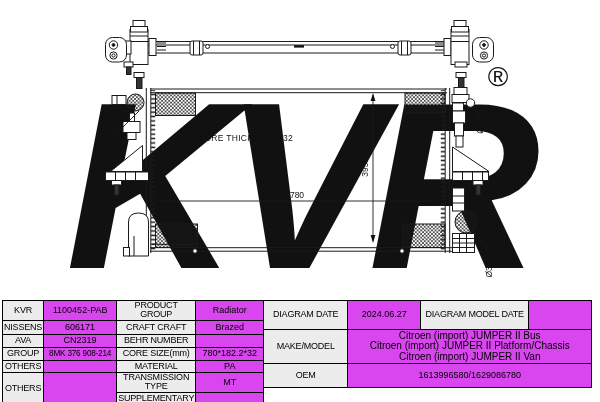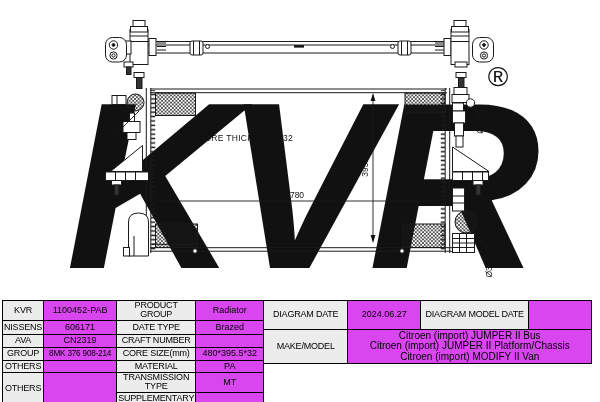--- a/index.html
+++ b/index.html
@@ -198,34 +198,34 @@
       <tbody>
           <tr style="height:15px">
         <td class="lbl">KVR</td>
         <td class="val">1100452-PAB</td>
         <td class="lbl">PRODUCT GROUP</td>
         <td class="val">Radiator</td>
       </tr>
       <tr style="height:14px">
         <td class="lbl">NISSENS</td>
         <td class="val">606171</td>
-        <td class="lbl">DATE TYPE</td>
+        <td class="lbl">CRAFT CRAFT</td>
         <td class="val">Brazed</td>
       </tr>
       <tr style="height:13px">
         <td class="lbl">AVA</td>
         <td class="val">CN2319</td>
-        <td class="lbl">CRAFT NUMBER</td>
+        <td class="lbl">BEHR NUMBER</td>
         <td class="val"></td>
       </tr>
       <tr style="height:13px">
         <td class="lbl">GROUP</td>
         <td class="val tight">8MK 376 908-214</td>
         <td class="lbl">CORE SIZE(mm)</td>
-        <td class="val">480*395.5*32</td>
+        <td class="val">780*182.2*32</td>
       </tr>
       <tr style="height:12px">
         <td class="lbl">OTHERS</td>
         <td class="val"></td>
         <td class="lbl">MATERIAL</td>
         <td class="val">PA</td>
       </tr>
       <tr style="height:20px">
         <td class="lbl" rowspan="2">OTHERS</td>
         <td class="val" rowspan="2"></td>
@@ -251,19 +251,23 @@
         <td class="lbl">DIAGRAM DATE</td>
         <td class="val">2024.06.27</td>
         <td class="lbl">DIAGRAM MODEL DATE</td>
         <td class="val"></td>
       </tr>
       <tr style="height:34px">
         <td class="lbl">MAKE/MODEL</td>
         <td class="val mk" colspan="3">
           <div>Citroen (import) JUMPER II Bus</div>
           <div>Citroen (import) JUMPER II Platform/Chassis</div>
-          <div>Citroen (import) MODIFY II Van</div>
+          <div>Citroen (import) JUMPER II Van</div>
         </td>
+      </tr>
+      <tr style="height:24px">
+        <td class="lbl">OEM</td>
+        <td class="val" colspan="3">1613996580/1629086780</td>
       </tr>
     </tbody>
       </table>
   </div>
 </div>
 
 </body></html>

